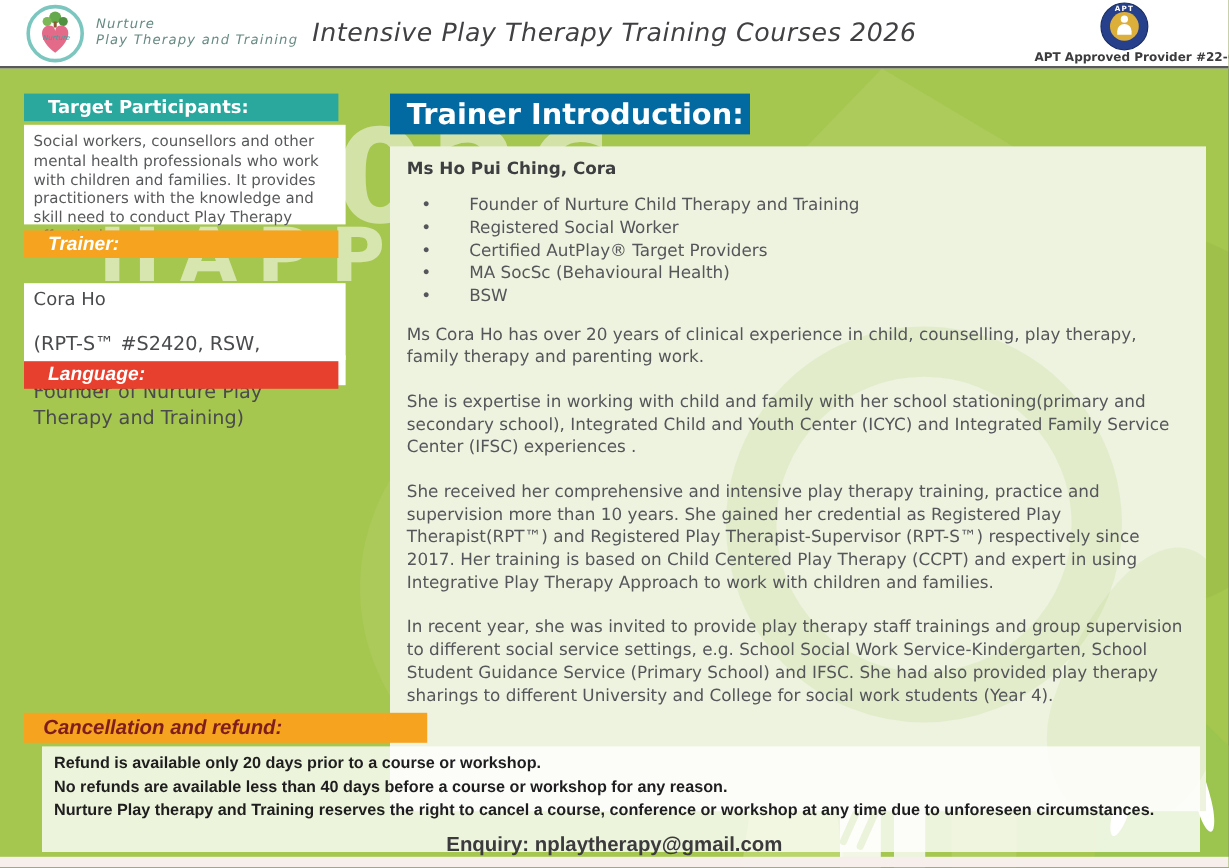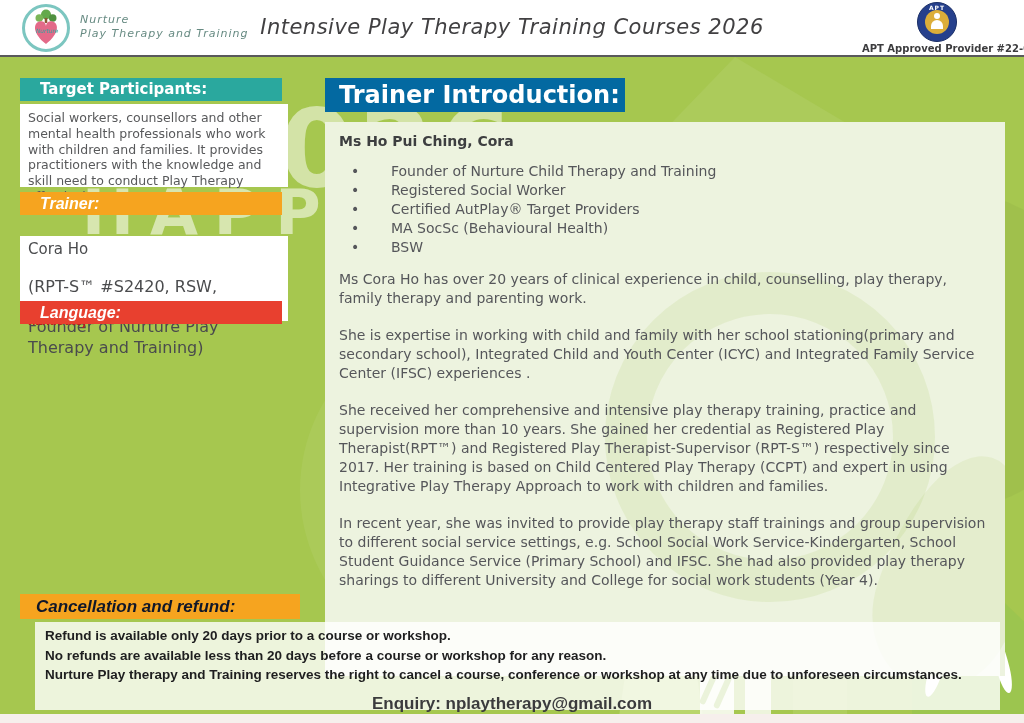--- a/index.html
+++ b/index.html
@@ -103,22 +103,22 @@
     position:absolute; left:560px; top:330px; width:140px; height:240px;
     background:rgba(166,199,82,0.12); border-radius:50% 50% 50% 50%/65% 65% 35% 35%; transform:rotate(18deg);
   }
   .intro-name { font-weight:bold; color:#3d3e40; margin-bottom:11px; position:relative; }
   .cred-list { list-style:none; margin:0 0 13px 0; position:relative; }
   .cred-list li { position:relative; padding-left:52px; line-height:19px; }
   .cred-list li::before { content:"•"; position:absolute; left:12px; }
   .content-box p { margin-bottom:18px; position:relative; }
   
   .cancel-banner {
-    position:absolute; left:20px; top:594px; width:280px; height:25px; z-index:3;
-    background:#f6a41f; color:#0f172a; font-weight:bold; font-style:italic; font-size:17px;
+    position:absolute; left:20px; top:594px; width:336px; height:25px; z-index:3;
+    background:#f6a41f; color:#7f1d1d; font-weight:bold; font-style:italic; font-size:17px;
     line-height:25px; padding-left:16px; font-family:"Liberation Sans", sans-serif;
   }
   .refund-box {
     position:absolute; left:35px; top:622px; width:965px; height:88px; z-index:2;
     background:rgba(255,255,255,0.8); padding:4px 10px;
     font-family:"Liberation Sans", sans-serif; font-weight:bold; font-size:13.5px;
     color:#1e1e1f; line-height:1.45;
   }
   .enquiry {
     position:absolute; left:0; right:0; top:694px; z-index:3; text-align:center;
@@ -209,18 +209,18 @@
     </ul>
     <p>Ms Cora Ho has over 20 years of clinical experience in child, counselling, play therapy, family therapy and parenting work.</p>
     <p>She is expertise in working with child and family with her school stationing(primary and secondary school), Integrated Child and Youth Center (ICYC) and Integrated Family Service Center (IFSC) experiences .</p>
     <p>She received her comprehensive and intensive play therapy training, practice and supervision more than 10 years. She gained her credential as Registered Play Therapist(RPT™) and Registered Play Therapist-Supervisor (RPT-S™) respectively since 2017. Her training is based on Child Centered Play Therapy (CCPT) and expert in using Integrative Play Therapy Approach to work with children and families.</p>
     <p>In recent year, she was invited to provide play therapy staff trainings and group supervision to different social service settings, e.g. School Social Work Service-Kindergarten, School Student Guidance Service (Primary School) and IFSC.  She had also provided play therapy sharings to different University and College for social work students (Year 4).</p>
   </div>
 
   <div class="cancel-banner">Cancellation and refund:</div>
   <div class="refund-box">
     <div>Refund is available only 20 days prior to a course or workshop.</div>
-    <div>No refunds are available less than 20 days before a course or workshop for any reason.</div>
+    <div>No refunds are available less than 40 days before a course or workshop for any reason.</div>
     <div>Nurture Play therapy and Training reserves the right to cancel a course, conference or workshop at any time due to unforeseen circumstances.</div>
   </div>
   <div class="enquiry">Enquiry: nplaytherapy@gmail.com</div>
 
 </div>
 
 </body></html>

